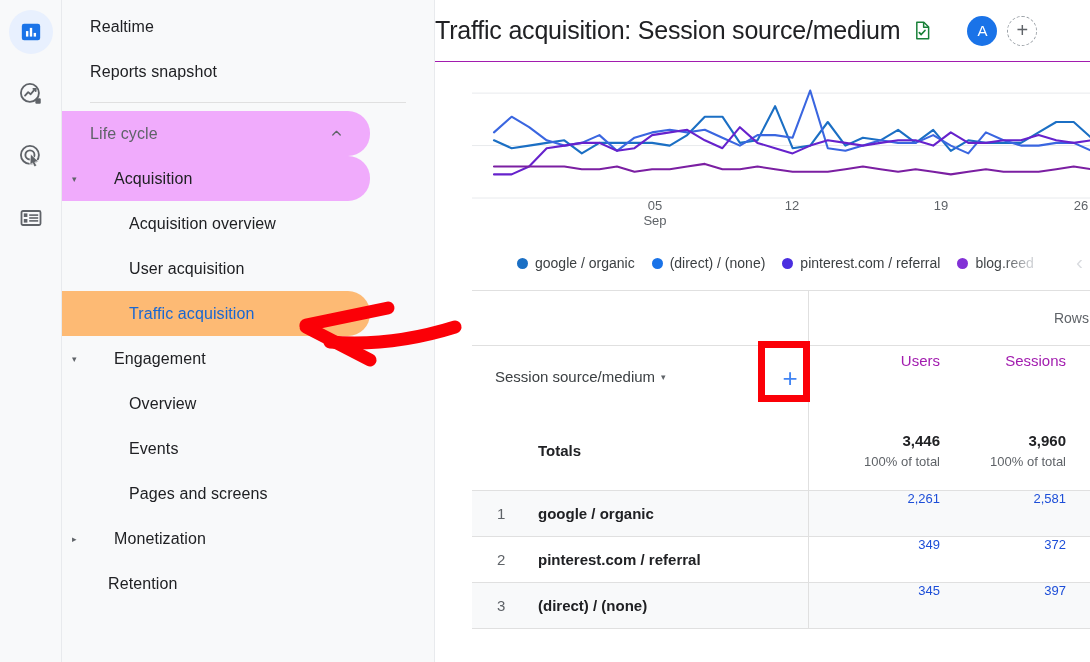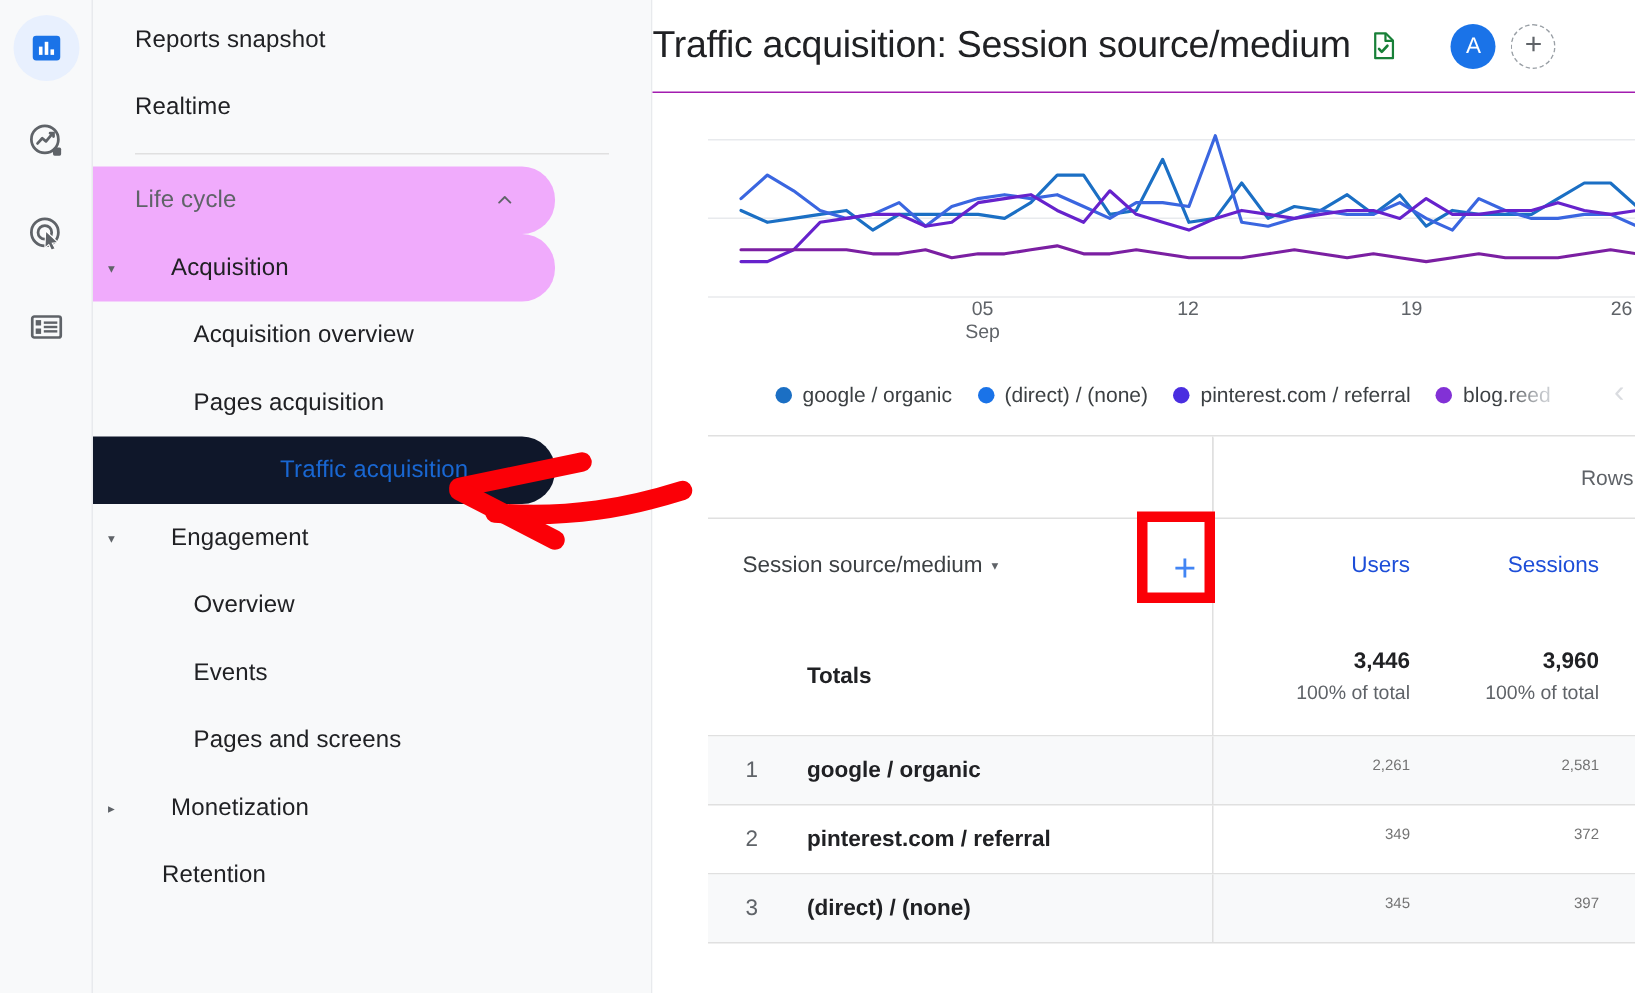--- a/index.html
+++ b/index.html
@@ -37,21 +37,21 @@
     font-size: 16px; color: #202124; cursor: pointer;
     padding-left: 28px; letter-spacing: .1px;
   }
   .nav-divider {
     height: 1px; background: #e0e0e0; margin: 8px 28px 8px 28px;
   }
   .nav-pill {
     margin-right: 64px; border-radius: 0 22px 22px 0;
   }
   .nav-pill.grey { background: #f0abfc; }
-  .nav-pill.sel  { background: #0f172a; text-align: center; }
+  .nav-pill.sel  { background: #fdba74; }
   .nav-pill.sel .nav-label { color: #1967d2; font-weight: 500; }
   .nav-label { flex: 1; }
   .nav-label.section { color: #5f6368; }
   .nav-sub { padding-left: 67px; font-size: 16px; }
   .nav-caret {
     width: 20px; margin-left: -18px; margin-right: 0px;
     font-size: 9px; color: #5f6368; display:inline-block;
   }
   .grp-label { padding-left: 46px; }
   .chev-up { margin-right: 26px; color:#5f6368; display:flex; align-items:center;}
@@ -135,43 +135,43 @@
     font-size: 15px; color: #3c4043; display: flex; align-items: center;
     gap: 6px; cursor: pointer;
   }
   .caret-dn { font-size: 9px; color: #5f6368; }
   .plus-btn {
     position: absolute; left: 301px; top: 15px; width: 34px; height: 34px;
     display: flex; align-items: center; justify-content: center;
     color: #4285f4; font-size: 26px; font-weight: 300; cursor: pointer;
   }
   .metric-head {
-    position: absolute; top: 22px; font-size: 15px; color: #1d4ed8;
+    position: absolute; top: 6px; font-size: 15px; color: #a21caf;
     text-align: right; cursor: pointer;
   }
   .t-totals { height: 70px; position: relative; }
   .tot-label {
     position: absolute; left: 66px; top: 22px;
     font-size: 15px; color: #202124; font-weight: 700;
   }
   .tot-cell { position: absolute; text-align: right; top: 12px; }
   .tot-val { font-size: 15px; color: #202124; font-weight: 700; }
   .tot-sub { font-size: 13px; color: #5f6368; margin-top: 5px; }
   .t-row { height: 45px; position: relative; }
   .t-row.alt { background: #f8f9fa; }
   .r-idx {
     position: absolute; left: 25px; top: 14px; font-size: 15px; color: #5f6368;
   }
   .r-name {
     position: absolute; left: 66px; top: 14px;
     font-size: 15px; color: #202124; font-weight: 700;
   }
   .r-cell {
-    position: absolute; top: 14px; text-align: right;
-    font-size: 10px; color: #737373;
+    position: absolute; top: 0; text-align: right;
+    font-size: 13px; color: #1d4ed8;
   }
 
   
   .anno { position: absolute; pointer-events: none; }
   .red-box {
     position: absolute; left: 758px; top: 341px; width: 52px; height: 61px;
     border: 7px solid #fb0007; background: transparent; pointer-events: none;
   }
 </style>
 </head>
@@ -211,45 +211,45 @@
         <rect x="10.2" y="8.3" width="9" height="1.6" fill="#5f6368"></rect>
         <rect x="10.2" y="11.2" width="9" height="1.6" fill="#5f6368"></rect>
         <rect x="10.2" y="14.1" width="9" height="1.6" fill="#5f6368"></rect>
       </svg>
     </div>
   </div>
 
   <div class="nav">
     <div style="height:4px"></div>
     <div class="nav-row nav-pill">
+      <span class="nav-label">Realtime</span>
+    </div>
+    <div class="nav-row nav-pill">
       <span class="nav-label">Reports snapshot</span>
-    </div>
-    <div class="nav-row nav-pill">
-      <span class="nav-label">Realtime</span>
     </div>
     <div class="nav-divider"></div>
 
     <div class="nav-row nav-pill grey">
       <span class="nav-label section">Life cycle</span>
       <span class="chev-up">
         <svg width="15" height="15" viewBox="0 0 24 24">
             <path d="M6 14.5 L12 8.5 L18 14.5" fill="none" stroke="#5f6368" stroke-width="2" stroke-linecap="round" stroke-linejoin="round"></path>
           </svg>
       </span>
     </div>
 
     <div class="nav-row nav-pill grey">
       <span class="nav-caret">▾</span>
       <span class="nav-label grp-label" style="padding-left:22px">Acquisition</span>
     </div>
     <div class="nav-row nav-sub">
       <span class="nav-label">Acquisition overview</span>
     </div>
     <div class="nav-row nav-sub">
-      <span class="nav-label">Pages acquisition</span>
+      <span class="nav-label">User acquisition</span>
     </div>
     <div class="nav-row nav-sub nav-pill sel">
       <span class="nav-label">Traffic acquisition</span>
     </div>
 
     <div class="nav-row nav-pill">
       <span class="nav-caret">▾</span>
       <span class="nav-label grp-label" style="padding-left:22px">Engagement</span>
     </div>
     <div class="nav-row nav-sub">

